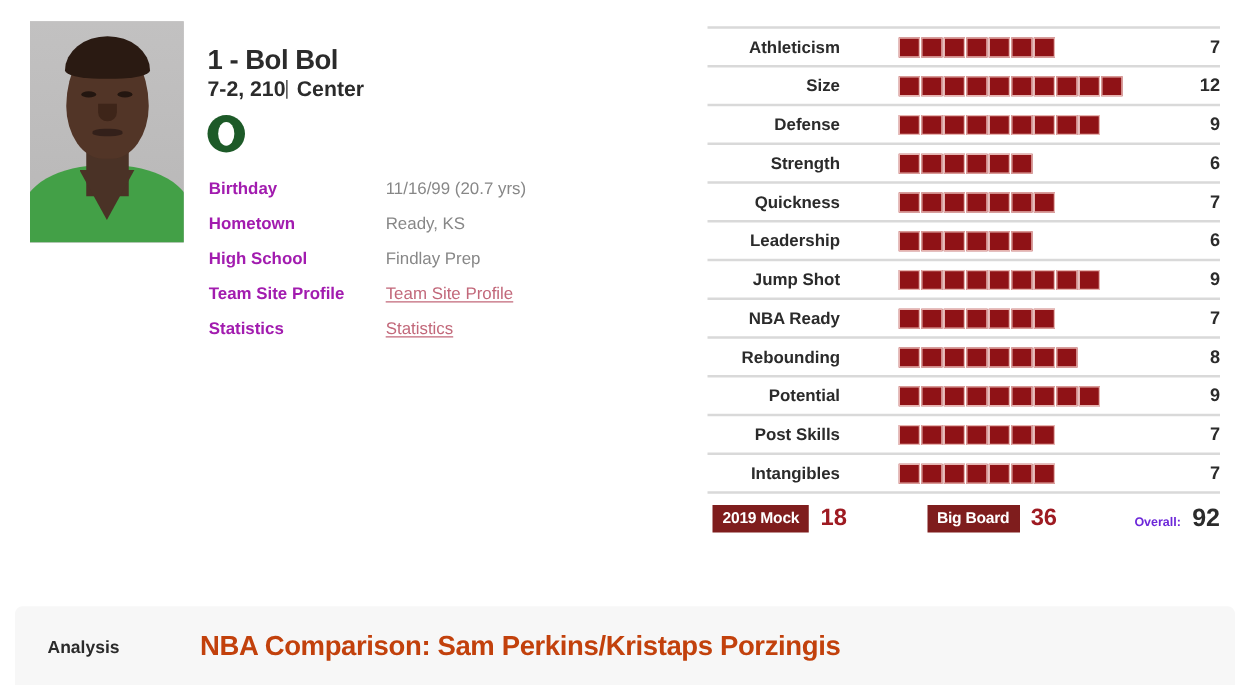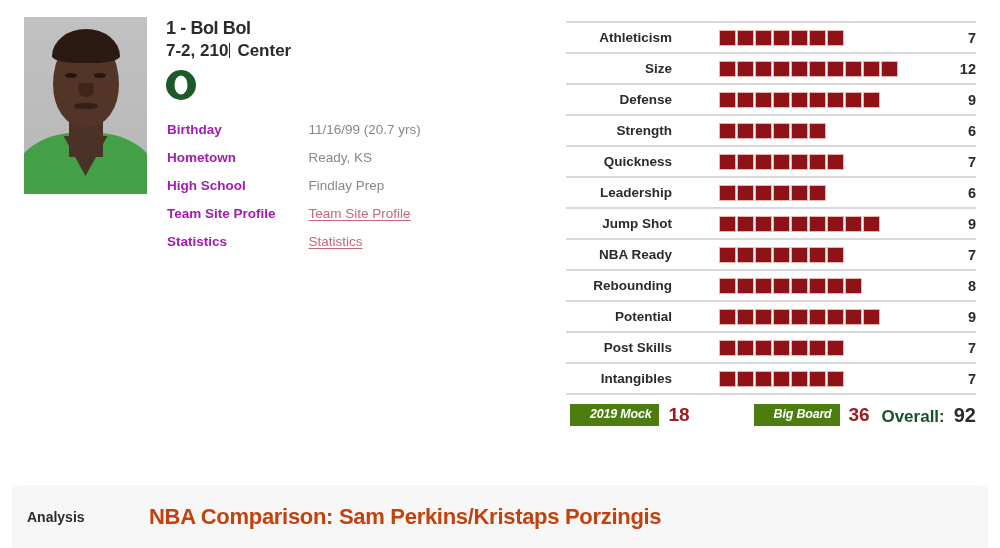--- a/index.html
+++ b/index.html
@@ -91,25 +91,25 @@
     background: #33201a;
     border-radius: 40%;
   }
 
   #player-info {
     position: absolute;
     left: 166px; top: 18px;
     width: 380px;
   }
   #player-name {
-    font-size: 18px;
+    font-size: 22px;
     font-weight: bold;
     letter-spacing: -0.4px;
     color: #2b2b2b;
-    margin: 0 0 2px 0;
+    margin: 17px 0 2px 0;
     line-height: 1.15;
   }
   #player-measure {
     font-size: 17px;
     font-weight: bold;
     color: #2b2b2b;
     margin: 0 0 8px 0;
     line-height: 1.2;
     white-space: nowrap;
   }
@@ -230,46 +230,45 @@
     align-items: center;
     height: 40px;
     border-top: 2px solid #d9d9d9;
     padding-left: 4px;
   }
   .badge-group {
     display: flex;
     align-items: center;
   }
   .badge {
-    background: #4d7c0f;
+    background: #7f1d1d;
     color: #ffffff;
     font-size: 12.5px;
     font-weight: bold;
-    padding: 4px 8px 5px 20px;
+    padding: 4px 8px 5px 8px;
     line-height: 1;
     letter-spacing: -0.2px;
     white-space: nowrap;
-    font-style: italic;
   }
   .badge-num {
     color: #9e1b22;
     font-size: 19px;
     font-weight: bold;
     margin-left: 9px;
   }
   #big-board-group { margin-left: 64px; }
   #overall-group {
     margin-left: auto;
     display: flex;
     align-items: baseline;
   }
   #overall-label {
-    font-size: 17px;
-    font-weight: bold;
-    color: #14532d;
+    font-size: 10px;
+    font-weight: bold;
+    color: #6d28d9;
   }
   #overall-value {
     font-size: 20px;
     font-weight: bold;
     color: #2b2b2b;
     margin-left: 9px;
   }
 
   
   #analysis-panel {
@@ -278,21 +277,21 @@
     width: 976px; height: 63px;
     background: #f7f7f7;
     border-radius: 6px 6px 0 0;
     display: flex;
     align-items: center;
   }
   #analysis-label {
     font-size: 14px;
     font-weight: bold;
     color: #2b2b2b;
-    margin-left: 15px;
+    margin-left: 26px;
     width: 100px;
     flex: 0 0 100px;
   }
   #analysis-text {
     font-size: 22px;
     font-weight: bold;
     color: #c2410c;
     letter-spacing: -0.3px;
     margin-left: 22px;
     white-space: nowrap;

